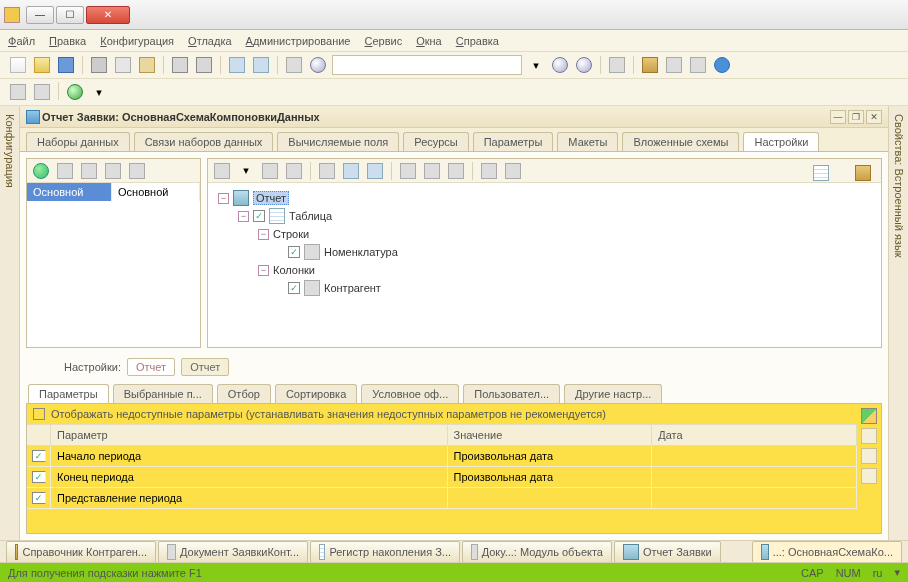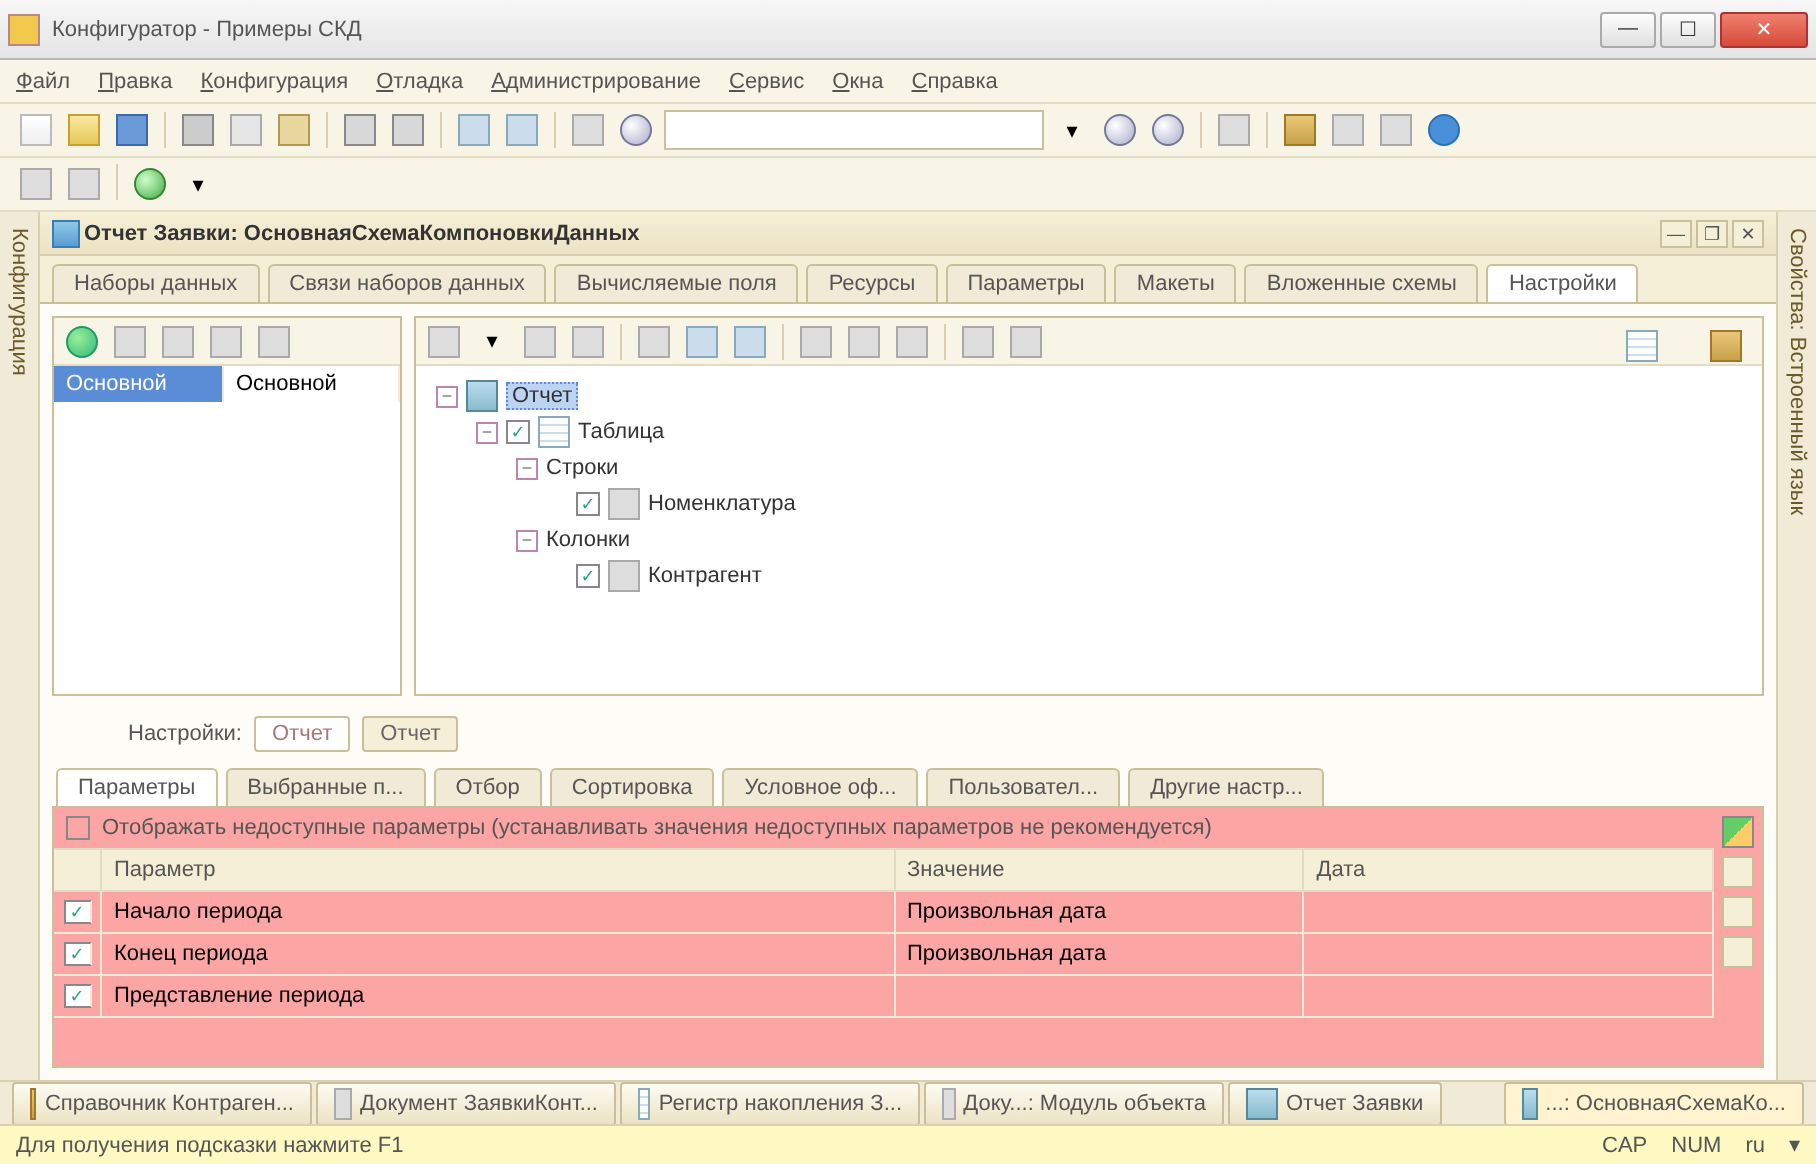--- a/index.html
+++ b/index.html
@@ -74,21 +74,21 @@
 
 .settings-area { flex: 1; display: flex; flex-direction: column; }
 .settings-label-row { display: flex; align-items: center; gap: 6px; padding: 4px 2px; color: #555; margin-left: 36px; }
 .settings-label-row .chip { padding: 2px 8px; border: 1px solid #c9bf9b; background: #f5efd8; color: #666; border-radius: 2px; }
 .settings-label-row .chip.active { background: #fff; color: #a77; }
 
 .subtabs { height: 24px; display: flex; align-items: flex-end; gap: 4px; border-bottom: 1px solid #c9bf9b; padding: 0 2px; }
 .subtab { padding: 3px 10px; background: #f0ead6; border: 1px solid #c9bf9b; border-bottom: none; border-radius: 3px 3px 0 0; color: #555; }
 .subtab.active { background: #fff; }
 
-.param-panel { flex: 1; border: 1px solid #c9bf9b; border-top: none; background: #fca5a5; display: flex; flex-direction: column; }
+.param-panel { flex: 1; border: 1px solid #c9bf9b; border-top: none; background: #fde047; display: flex; flex-direction: column; }
 .param-check-row { padding: 4px 6px; display: flex; align-items: center; gap: 6px; color: #555; }
 .param-check-row .box { width: 12px; height: 12px; border: 1px solid #888; }
 .param-icons { width: 24px; display: flex; flex-direction: column; align-items: center; gap: 4px; padding: 4px 0; }
 .param-icons .pi { width: 16px; height: 16px; border: 1px solid #c9bf9b; background: #f5efd8; }
 .param-table-wrap { flex: 1; display: flex; }
 .param-table { flex: 1; }
 .param-head { display: flex; background: #f5efd8; border-top: 1px solid #e3dcc5; border-bottom: 1px solid #e3dcc5; }
 .param-head div { padding: 4px 6px; color: #555; border-right: 1px solid #e3dcc5; }
 .ph-chk { width: 24px; }
 .ph-name { flex: 2; }
@@ -98,21 +98,21 @@
 .param-row div { padding: 4px 6px; border-right: 1px solid #f0ead6; }
 .pr-chk { width: 24px; display: flex; align-items: center; justify-content: center; }
 
 
 .taskbar { height: 22px; background: #f0ead6; border-top: 1px solid #d9d0b3; display: flex; align-items: center; gap: 2px; padding: 0 6px; }
 .task-btn { padding: 2px 8px; background: linear-gradient(#fdfbf2,#ece3c3); border: 1px solid #c9bf9b; border-radius: 2px; color: #555; display: flex; align-items: center; gap: 4px; max-width: 150px; overflow: hidden; white-space: nowrap; text-overflow: ellipsis; }
 .task-btn.active { background: #fff3d0; text-align: center; }
 .task-icon { width: 12px; height: 12px; }
 
 
-.statusbar { height: 20px; background: #fef9c3; border-top: 1px solid #d9d0b3; display: flex; align-items: center; padding: 0 8px; color: #555; gap: 12px; }
+.statusbar { height: 20px; background: #84cc16; border-top: 1px solid #d9d0b3; display: flex; align-items: center; padding: 0 8px; color: #555; gap: 12px; }
 .statusbar .spacer { flex: 1; }
 
 
 .ic { width: 16px; height: 16px; display: inline-block; }
 .ic-new { background: linear-gradient(#fff,#eee); border: 1px solid #bbb; }
 .ic-open { background: linear-gradient(#f7e9a0,#e6c85a); border: 1px solid #c9a030; }
 .ic-save { background: #6a9bd8; border: 1px solid #3a6ba8; }
 .ic-cut { background: #ccc; border: 1px solid #888; }
 .ic-copy { background: #e6e6e6; border: 1px solid #aaa; }
 .ic-paste { background: #e8d8a0; border: 1px solid #b89850; }
@@ -130,21 +130,20 @@
 .ic-down { background: #cde; border: 1px solid #8ab; }
 .ic-pencil { background: linear-gradient(135deg,#6c6 50%,#fc6 50%); border: 1px solid #888; }
 .ic-grey { background: #ddd; border: 1px solid #aaa; }
 
 </style>
 </head>
 <body>
 
 <div class="titlebar">
   <div class="app-icon"></div>
-  <div class="title-text">Конфигуратор - Примеры СКД</div>
   <div class="win-btns">
     <div class="win-btn">—</div>
     <div class="win-btn">☐</div>
     <div class="win-btn win-close">✕</div>
   </div>
 </div>
 
 <div class="menubar">
   <span>Файл</span>
   <span>Правка</span>

